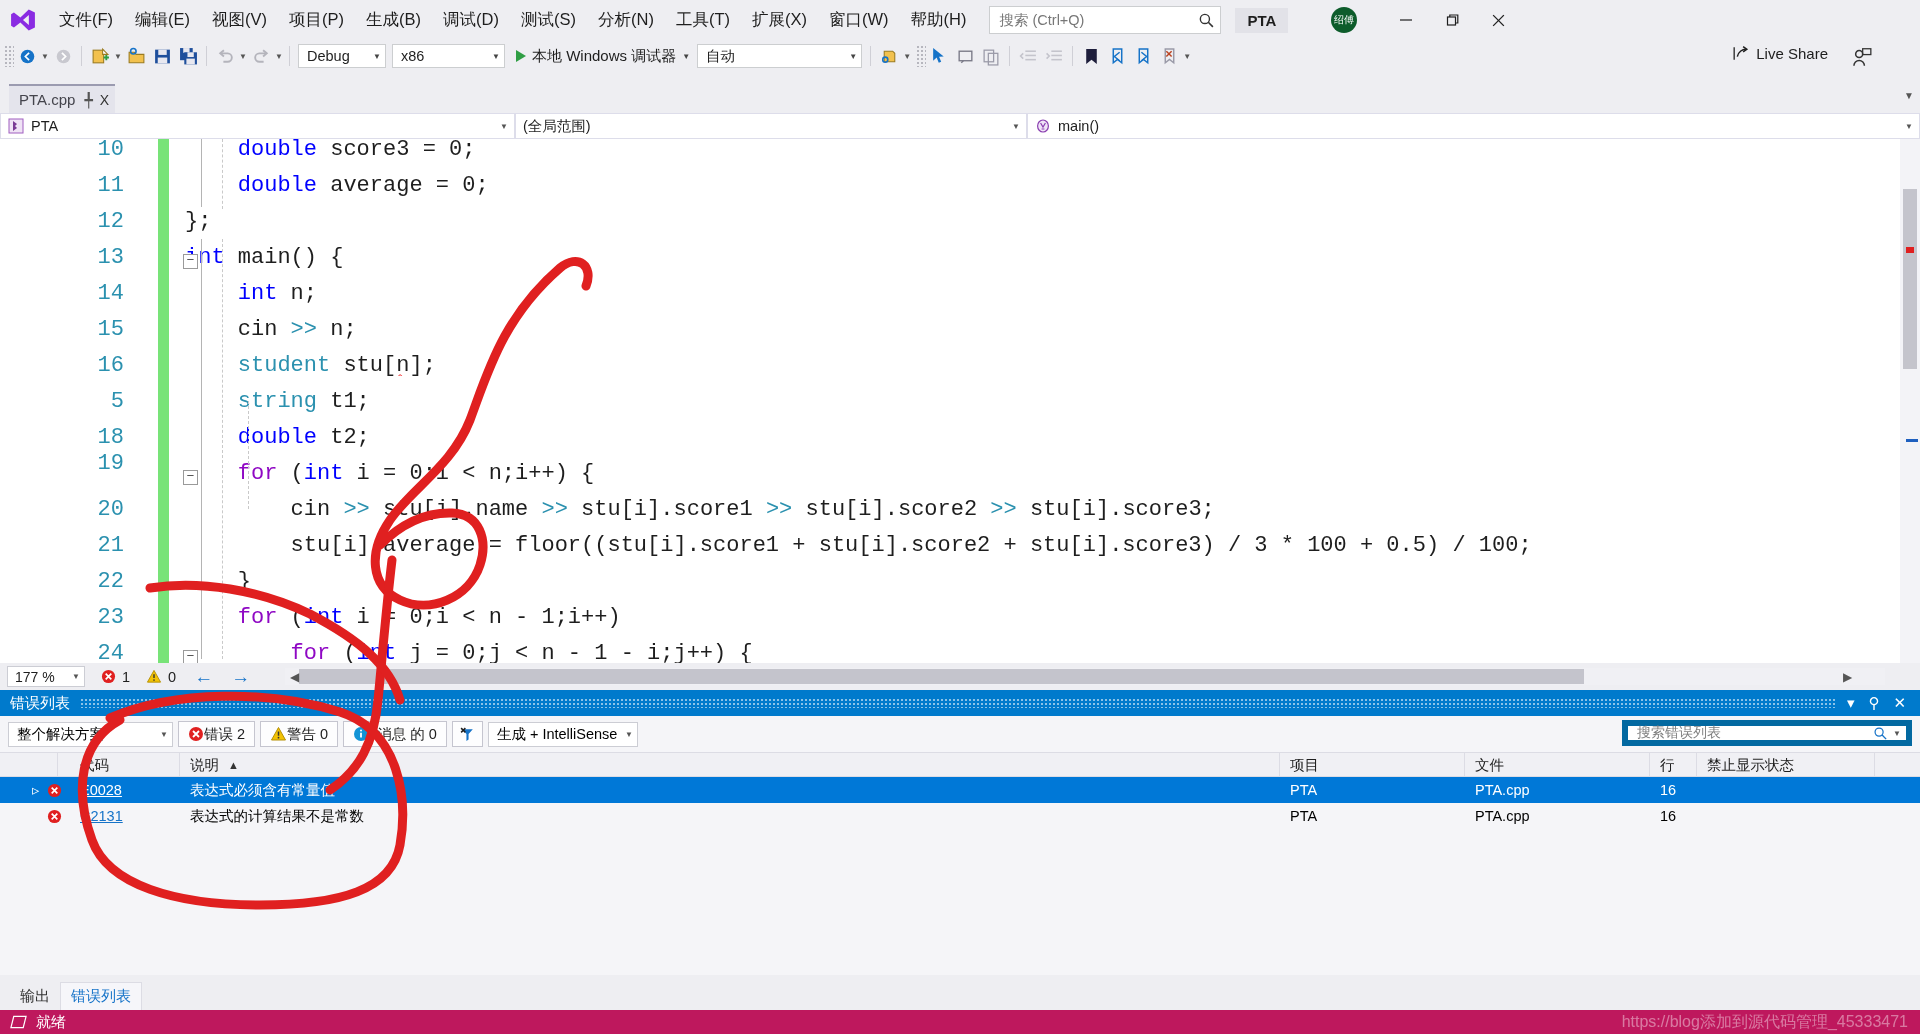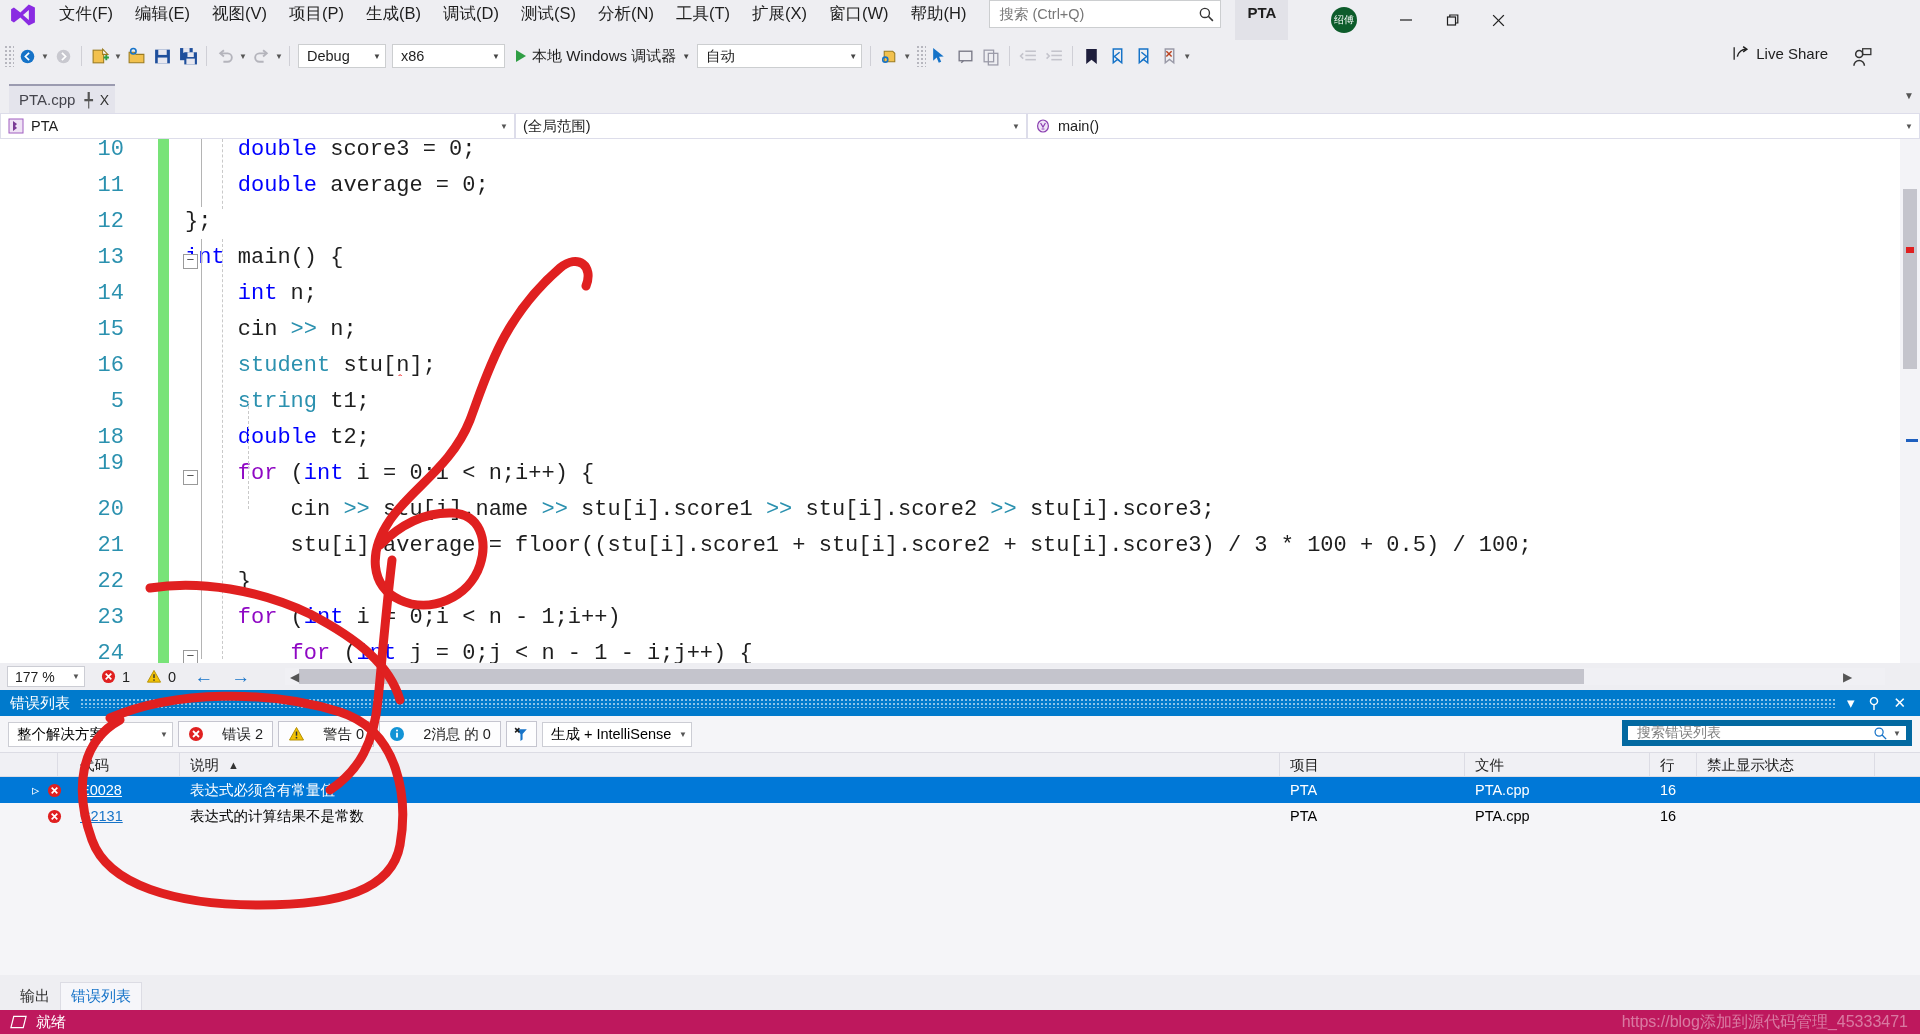--- a/index.html
+++ b/index.html
@@ -7,21 +7,21 @@
     width: 1920px; height: 1034px;
     font-family: "Liberation Sans", sans-serif;
     background: #eeeef2;
     overflow: hidden;
   }
   #app { position: relative; width: 1920px; height: 1034px; }
 
   
   .menubar {
     position: absolute; left: 0; top: 0; width: 1521px; height: 40px;
-    background: #eeeef2; display: flex; 
+    background: #eeeef2; display: flex; align-items: center;
   }
   .vs-logo { width: 30px; height: 30px; margin-left: 8px; margin-right: 10px;
              display: flex; align-items: center; justify-content: center; }
   .menu-item {
     font-size: 16.5px; color: #1e1e1e; padding: 4px 11px; white-space: nowrap;
     line-height: 1.2;
   }
   .search-box {
     margin-left: 12px; width: 232px; height: 28px; background: #fff;
     border: 1px solid #ccced0; display: flex; align-items: center;
@@ -124,21 +124,21 @@
              color: #fff; font-size: 15px; display: flex; align-items: center; padding-left: 10px; }
   .eltitle .dots { flex: 1; height: 10px; margin: 0 10px;
                    background-image: radial-gradient(rgba(255,255,255,.55) 1px, transparent 1px);
                    background-size: 4px 4px; }
   .eltitle .tb { margin-right: 14px; font-size: 15px; }
   .elbar { position: absolute; left: 0; top: 26px; width: 1920px; height: 36px;
            background: #f5f5f8; display: flex; align-items: center; padding-left: 8px; gap: 5px; }
   .elcombo { height: 25px; background: #fff; border: 1px solid #cccdd4; display: flex;
              align-items: center; justify-content: space-between; padding: 0 4px 0 8px; font-size: 14.5px; }
   .toggle-btn { height: 26px; border: 1px solid #c5c5cf; background: #fdfdfe; display: flex;
-                align-items: center; gap: 18px; padding: 0 9px; font-size: 14.5px; color: #1e1e1e; }
+                align-items: center; gap: 0; padding: 0 9px; font-size: 14.5px; color: #1e1e1e; }
   .elsearch { position: absolute; right: 8px; top: 30px; width: 290px; height: 26px; background: #fff;
               border: 6px solid #0369a1; display: flex; align-items: center; padding: 0 5px 0 9px;
               font-size: 14px; color: #808080; }
   .elhead { position: absolute; left: 0; top: 62px; width: 1920px; height: 25px;
             background: #f0f0f4; border-top: 1px solid #dcdce4; border-bottom: 1px solid #dcdce4;
             font-size: 14.5px; color: #1e1e1e; }
   .hcell { position: absolute; top: 0; height: 24px; display: flex; align-items: center;
            padding-left: 10px; border-right: 1px solid #dcdce4; }
   .elrow { position: absolute; left: 0; width: 1920px; height: 26px; font-size: 14.5px; }
   .elrow.sel { background: #0078d7; color: #fff; }

